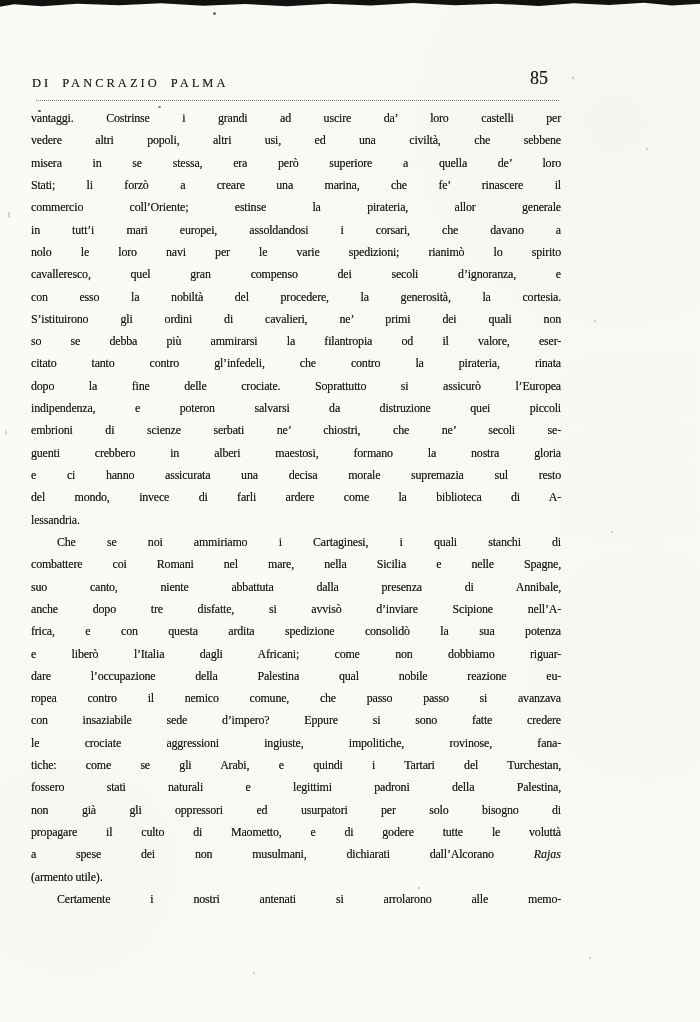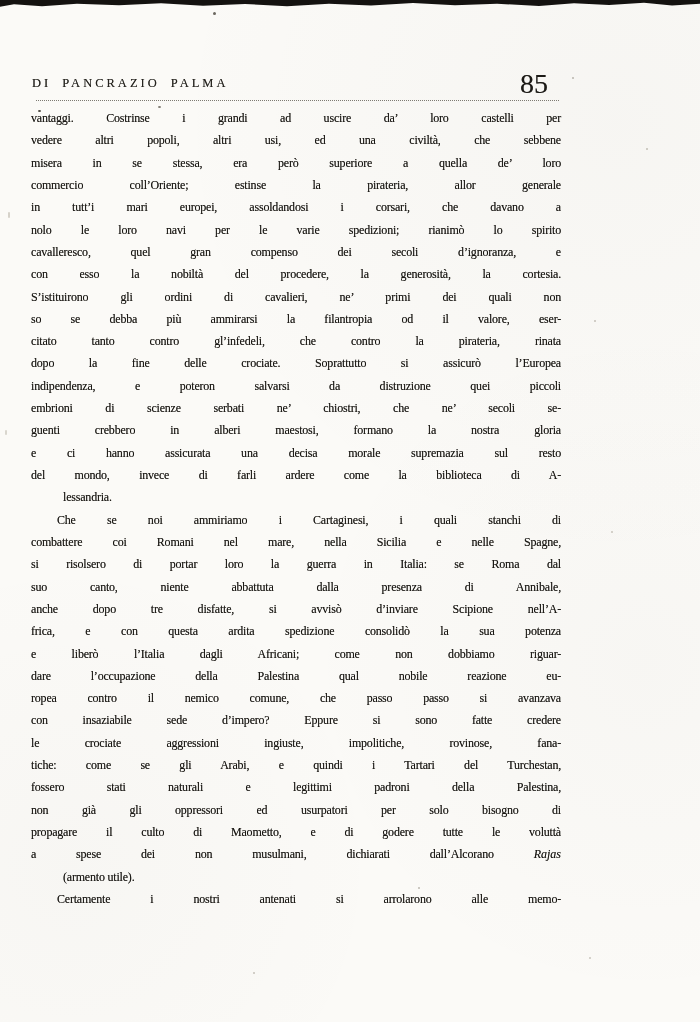--- a/index.html
+++ b/index.html
@@ -27,34 +27,34 @@
   .header-row {
     position: absolute; top: 76px; left: 32px; width: 528px; height: 22px;
   }
   .running-title {
     display: block; text-align: left;
     font-size: 12.5px; letter-spacing: 3px; word-spacing: 5px;
     color: #26241f; text-shadow: 0 0 0.4px rgba(20,18,15,0.55);
   }
   .page-number {
     position: absolute; right: 12px; top: -8px;
-    font-size: 28px; color: #1c1a16;
+    font-size: 18px; color: #1c1a16;
     text-shadow: 0 0 0.4px rgba(20,18,15,0.5);
   }
   .header-rule {
     position: absolute; top: 100px; left: 36px; width: 523px; height: 0;
     border-top: 1px dotted #7d7a72;
   }
   .text-block {
     position: absolute; top: 107px; left: 31px; width: 530px;
     font-size: 12px; line-height: 22.32px; letter-spacing: -0.2px;
     color: #191713; text-shadow: 0 0 0.45px rgba(20,18,14,0.55);
   }
   .line { text-align: justify; text-align-last: justify; white-space: normal; }
-  .line.short { text-align-last: left; margin-left: 32px; }
+  .line.short { text-align-last: left; }
   .line.indent { text-indent: 26px; }
   .line i { letter-spacing: 0; }
   .speck { position: absolute; border-radius: 50%; }
 </style>
 </head>
 <body>
 
 <div class="page">
 
   <div class="top-edge"></div>
@@ -63,38 +63,38 @@
     <span class="running-title">DI PANCRAZIO PALMA</span>
     <span class="page-number">85</span>
   </div>
 
   <div class="header-rule"></div>
 
   <div class="text-block">
       <div class="line">vantaggi. Costrinse i grandi ad uscire da’ loro castelli per</div>
       <div class="line">vedere altri popoli, altri usi, ed una civiltà, che sebbene</div>
       <div class="line">misera in se stessa, era però superiore a quella de’ loro</div>
+      <div class="line">Stati; li forzò a creare una marina, che fe’ rinascere il</div>
       <div class="line">commercio coll’Oriente; estinse la pirateria, allor generale</div>
       <div class="line">in tutt’i mari europei, assoldandosi i corsari, che davano a</div>
       <div class="line">nolo le loro navi per le varie spedizioni; rianimò lo spirito</div>
       <div class="line">cavalleresco, quel gran compenso dei secoli d’ignoranza, e</div>
       <div class="line">con esso la nobiltà del procedere, la generosità, la cortesia.</div>
       <div class="line">S’istituirono gli ordini di cavalieri, ne’ primi dei quali non</div>
       <div class="line">so se debba più ammirarsi la filantropia od il valore, eser-</div>
       <div class="line">citato tanto contro gl’infedeli, che contro la pirateria, rinata</div>
       <div class="line">dopo la fine delle crociate. Soprattutto si assicurò l’Europea</div>
       <div class="line">indipendenza, e poteron salvarsi da distruzione quei piccoli</div>
       <div class="line">embrioni di scienze serbati ne’ chiostri, che ne’ secoli se-</div>
       <div class="line">guenti crebbero in alberi maestosi, formano la nostra gloria</div>
       <div class="line">e ci hanno assicurata una decisa morale supremazia sul resto</div>
       <div class="line">del mondo, invece di farli ardere come la biblioteca di A-</div>
       <div class="line short">lessandria.</div>
       <div class="line indent">Che se noi ammiriamo i Cartaginesi, i quali stanchi di</div>
       <div class="line">combattere coi Romani nel mare, nella Sicilia e nelle Spagne,</div>
-      <div class="line">si risolsero di portar loro la guerra in Italia: se Roma dal</div>
       <div class="line">suo canto, niente abbattuta dalla presenza di Annibale,</div>
       <div class="line">anche dopo tre disfatte, si avvisò d’inviare Scipione nell’A-</div>
       <div class="line">frica, e con questa ardita spedizione consolidò la sua potenza</div>
       <div class="line">e liberò l’Italia dagli Africani; come non dobbiamo riguar-</div>
       <div class="line">dare l’occupazione della Palestina qual nobile reazione eu-</div>
       <div class="line">ropea contro il nemico comune, che passo passo si avanzava</div>
       <div class="line">con insaziabile sede d’impero? Eppure si sono fatte credere</div>
       <div class="line">le crociate aggressioni ingiuste, impolitiche, rovinose, fana-</div>
       <div class="line">tiche: come se gli Arabi, e quindi i Tartari del Turchestan,</div>
       <div class="line">fossero stati naturali e legittimi padroni della Palestina,</div>

